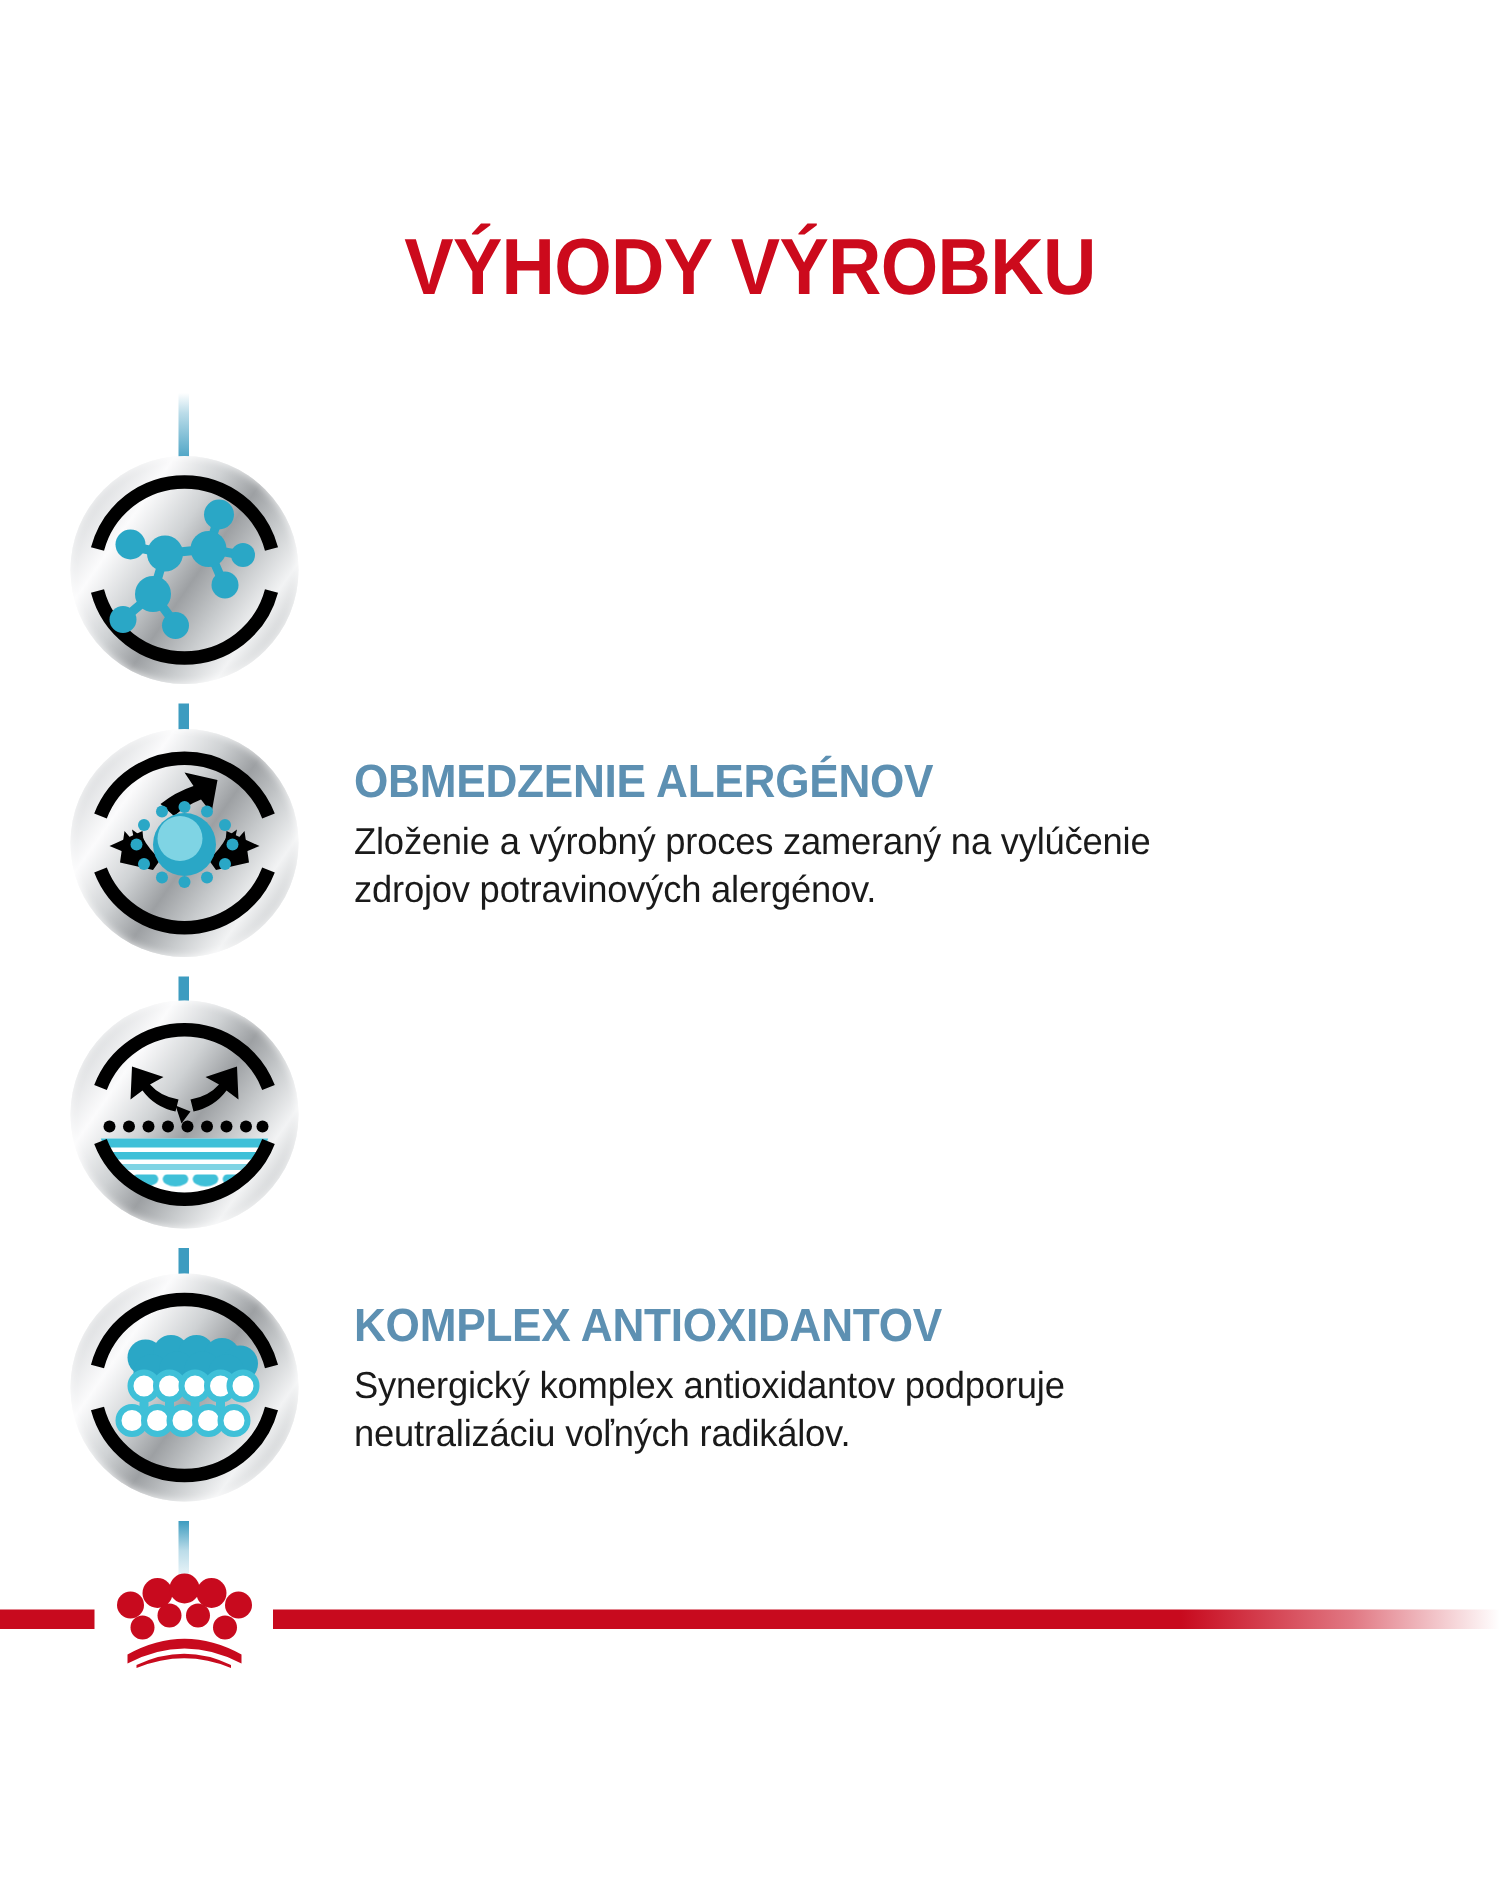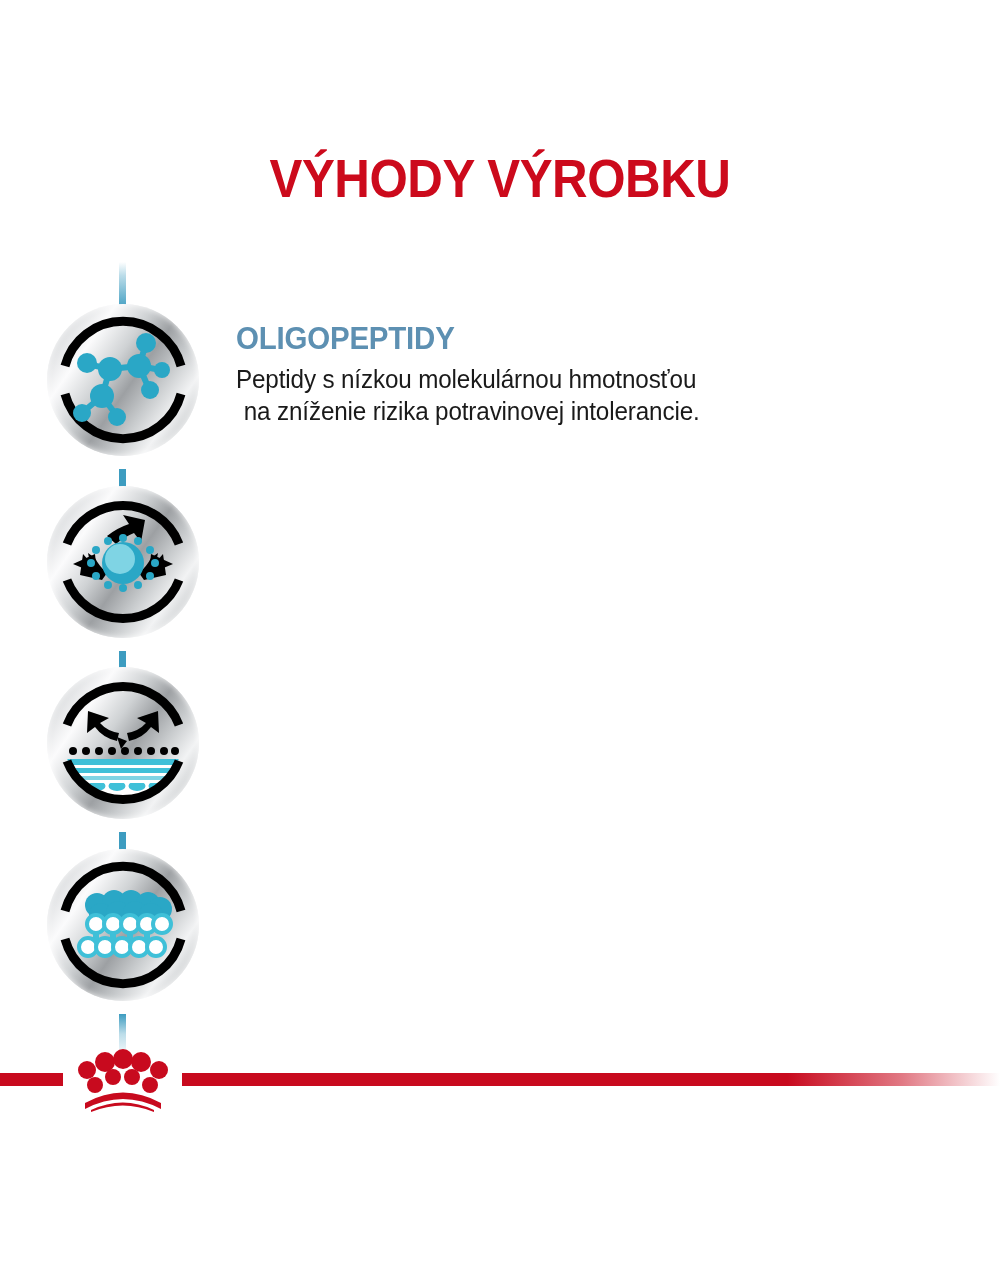--- a/index.html
+++ b/index.html
@@ -202,27 +202,20 @@
           <circle cx="92" cy="62" r="12"></circle>
           <circle cx="99" cy="39" r="10"></circle>
           <circle cx="115" cy="66" r="8"></circle>
           <circle cx="103" cy="86" r="9"></circle>
           <circle cx="55" cy="92" r="12"></circle>
           <circle cx="35" cy="109" r="9"></circle>
           <circle cx="70" cy="113" r="9"></circle>
         </g>
       </svg>
     </div>
-    <div class="benefit-text">
-      <div class="benefit-heading">OLIGOPEPTIDY</div>
-      <div class="benefit-desc">
-        <span class="l1">Peptidy s nízkou molekulárnou hmotnosťou</span>
-        <span class="l2">na zníženie rizika potravinovej intolerancie.</span>
-      </div>
-    </div>
   </div>
 
   <div class="benefit-row r1">
     <div class="icon-medallion">
       <svg class="icon-svg" viewBox="0 0 152 152">
         <path d="M 20 58 A 60 60 0 0 1 132 58" fill="none" stroke="#000000" stroke-width="9"></path>
         <path d="M 20 94 A 60 60 0 0 0 132 94" fill="none" stroke="#000000" stroke-width="9"></path>
 
         <g fill="#000000">
           <path d="M 60 50 q 10 -8 22 -12 l -6 -9 l 22 5 l -4 22 l -7 -9 q -10 4 -18 11 z"></path>
@@ -248,20 +241,27 @@
           <circle cx="76" cy="102" r="4"></circle>
           <circle cx="61" cy="99" r="4"></circle>
           <circle cx="49" cy="90" r="4"></circle>
           <circle cx="44" cy="77" r="4"></circle>
           <circle cx="49" cy="64" r="4"></circle>
           <circle cx="61" cy="55" r="4"></circle>
         </g>
         <circle cx="76" cy="77" r="21" fill="#2aa7c6"></circle>
         <circle cx="73" cy="73" r="15" fill="#7fd4e4"></circle>
       </svg>
+    </div>
+    <div class="benefit-text">
+      <div class="benefit-heading">OBMEDZENIE ALERGÉNOV</div>
+      <div class="benefit-desc">
+        <span class="l1">Zloženie a výrobný proces zameraný na vylúčenie</span>
+        <span class="l2">zdrojov potravinových alergénov.</span>
+      </div>
     </div>
   </div>
 
   <div class="benefit-row r2">
     <div class="icon-medallion">
       <svg class="icon-svg" viewBox="0 0 152 152">
         <defs>
           <clipPath id="skinClip">
             <circle cx="76" cy="76" r="58"></circle>
           </clipPath>
@@ -340,20 +340,27 @@
         </g>
 
         <g fill="#ffffff" stroke="#3fc0d8" stroke-width="4">
           <circle cx="41" cy="98" r="9"></circle>
             <circle cx="58" cy="98" r="9"></circle>
           <circle cx="75" cy="98" r="9"></circle>
             <circle cx="92" cy="98" r="9"></circle>
           <circle cx="109" cy="98" r="9"></circle>
         </g>
       </svg>
+    </div>
+    <div class="benefit-text">
+      <div class="benefit-heading">KOMPLEX ANTIOXIDANTOV</div>
+      <div class="benefit-desc">
+        <span class="l1">Synergický komplex antioxidantov podporuje</span>
+        <span class="l2">neutralizáciu voľných radikálov.</span>
+      </div>
     </div>
   </div>
 
 </div>
 
 <div class="footer">
   <div class="footer-bar-left"></div>
   <div class="footer-bar-right"></div>
   <svg class="crown" viewBox="0 0 119 74">
     <g fill="#c80a1e">

